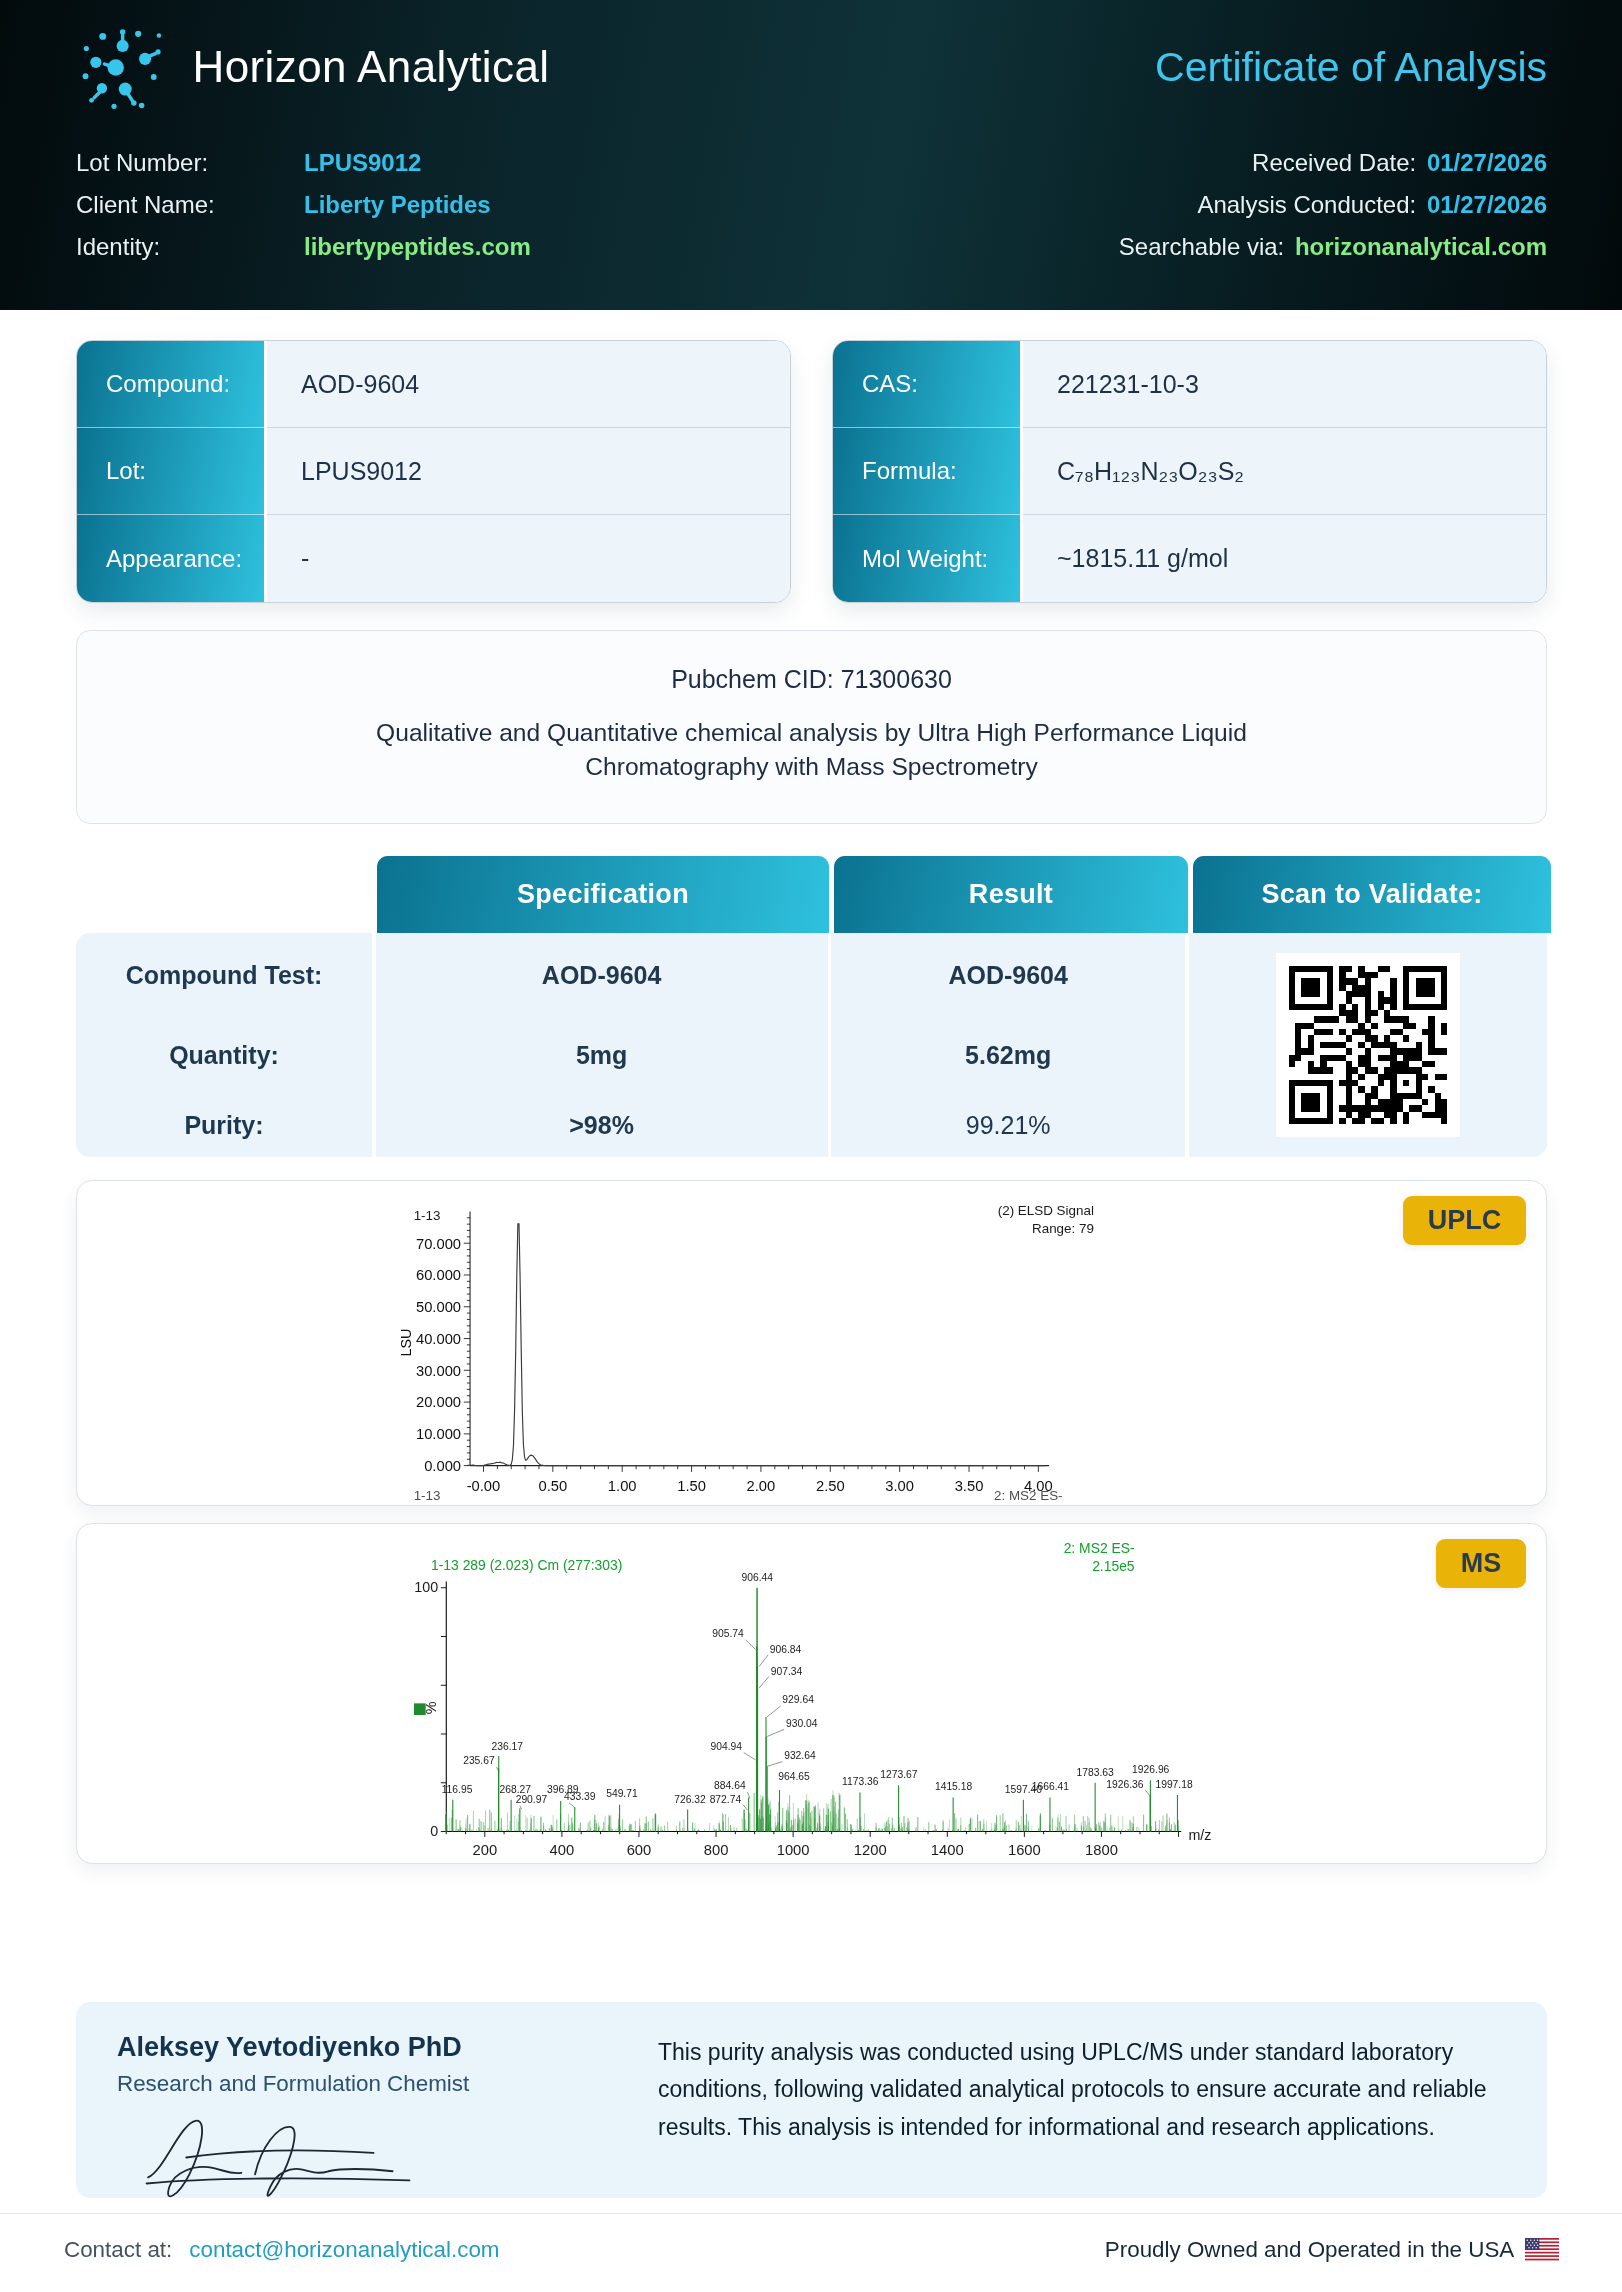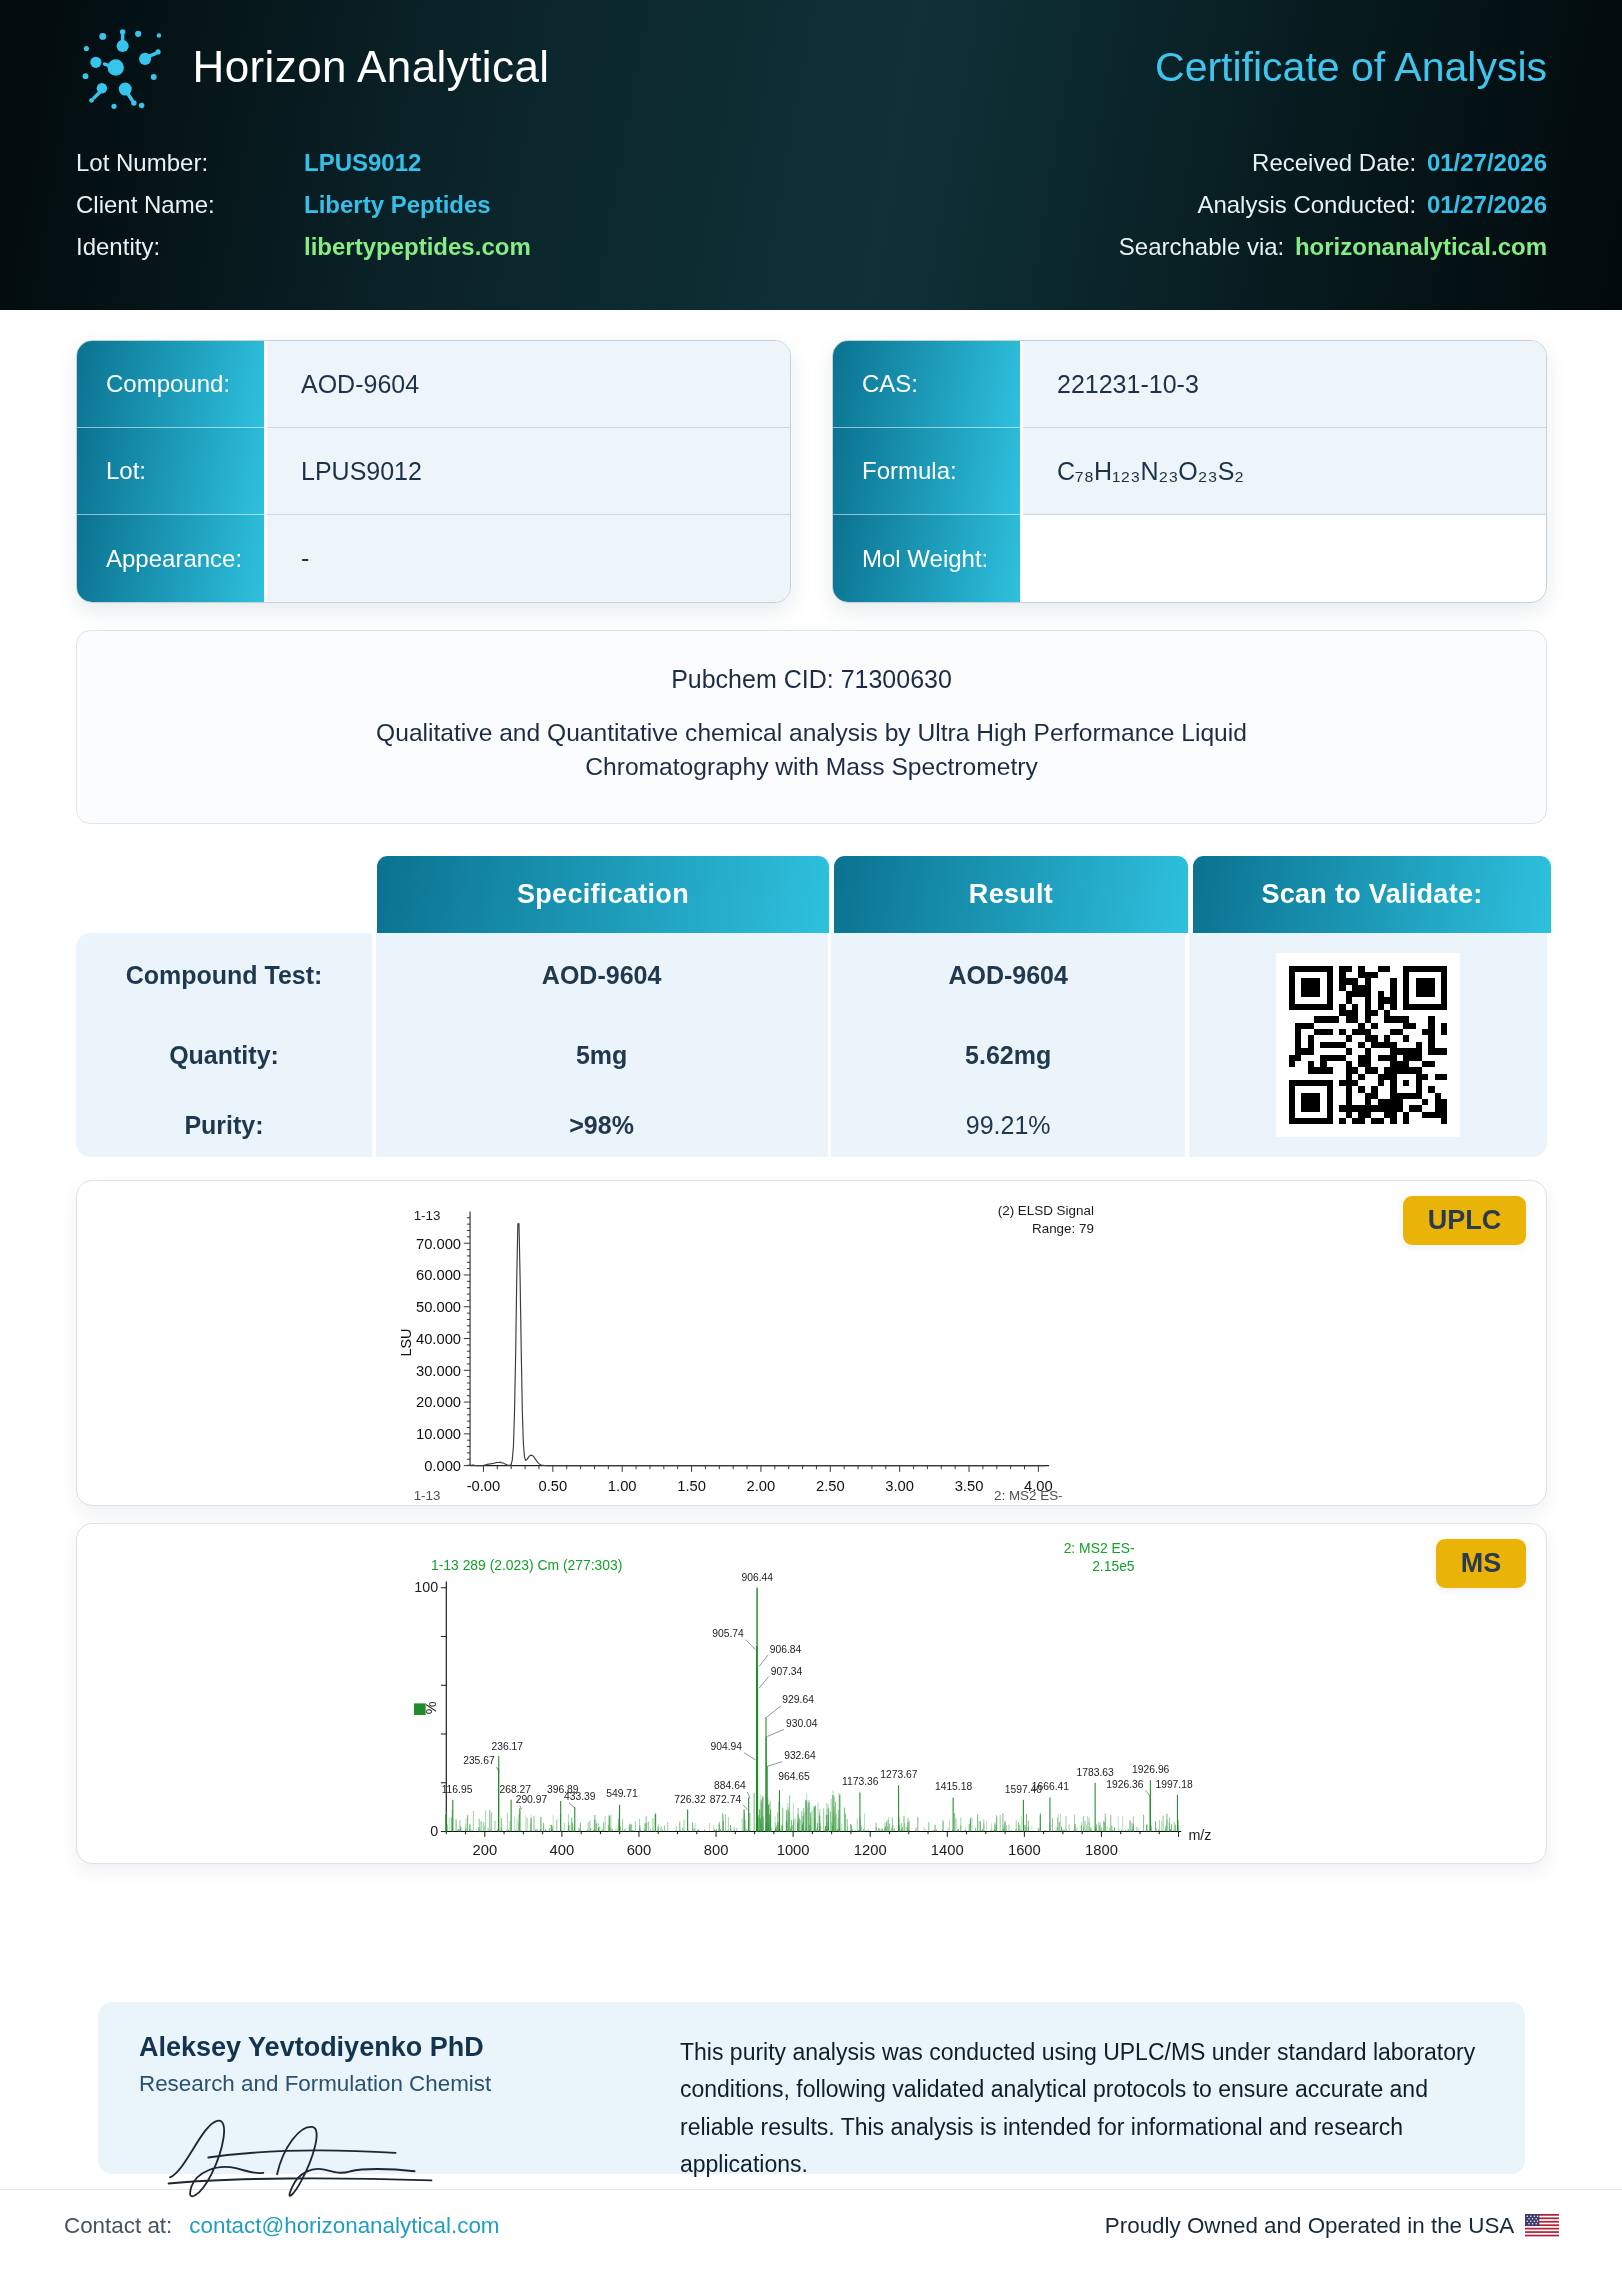--- a/index.html
+++ b/index.html
@@ -61,22 +61,22 @@
   .panel{margin:0 76px;border:1.3px solid #dce2e8;border-radius:16px;background:#fff;
          position:relative;box-shadow:0 7.2px 18px rgba(40,60,80,.07);overflow:hidden}
   .panel.uplc{height:324px;margin-top:23px}
   .panel.ms{height:339px;margin-top:17px}
   .panel svg.chart{position:absolute;left:0;top:0;width:100%;height:100%}
   .badge{position:absolute;top:14.3px;right:19.7px;background:#eab308;border-radius:9px;
          padding:9px 25px;font-size:27px;font-weight:bold;color:#2a3b4d;box-shadow:0 1.8px 7.2px rgba(60,80,100,.10)}
   svg text{font-family:"Liberation Sans",sans-serif}
 
   
-  .sig{margin:138px 98px 0;background:#e9f4fb;border-radius:14.3px;padding:30px 41px;box-sizing:border-box;
-       display:flex;gap:57px;height:172px}
+  .sig{margin:138px 76px 0;background:#e9f4fb;border-radius:14.3px;padding:30px 41px;box-sizing:border-box;
+       display:flex;gap:57px;height:196px}
   .sig-left{flex:0 0 484px;width:484px}
   .sig-name{font-size:27px;font-weight:bold;color:#14334f}
   .sig-role{font-size:22.4px;color:#2b5170;margin-top:7.2px}
   .sig-svg{margin-top:7.2px}
   .sig-text{flex:1;font-size:23px;color:#0e1e2b;line-height:1.62;margin-top:1.8px}
 
   
   .divider{border:none;border-top:1.8px solid #e3e7ea;margin:14.3px 0 0}
   .footer{margin:23px 64px 0;display:flex;justify-content:space-between;align-items:center;font-size:22.4px}
   .contact .lbl{color:#45535f}
@@ -174,20 +174,21 @@
       <div class="crow">
           <div class="clabel">CAS:</div>
           <div class="cvalue">221231-10-3</div>
         </div>
       <div class="crow">
           <div class="clabel">Formula:</div>
           <div class="cvalue">C₇₈H₁₂₃N₂₃O₂₃S₂</div>
         </div>
       <div class="crow">
           <div class="clabel">Mol Weight:</div>
+          <div class="cvalue">~1815.11 g/mol</div>
         </div>
     </div>
   </section>
 
   <section class="pubchem">
     <div class="cid">Pubchem CID: 71300630</div>
     <div class="desc">Qualitative and Quantitative chemical analysis by Ultra High Performance Liquid Chromatography with Mass Spectrometry</div>
   </section>
 
   <section class="spec">

